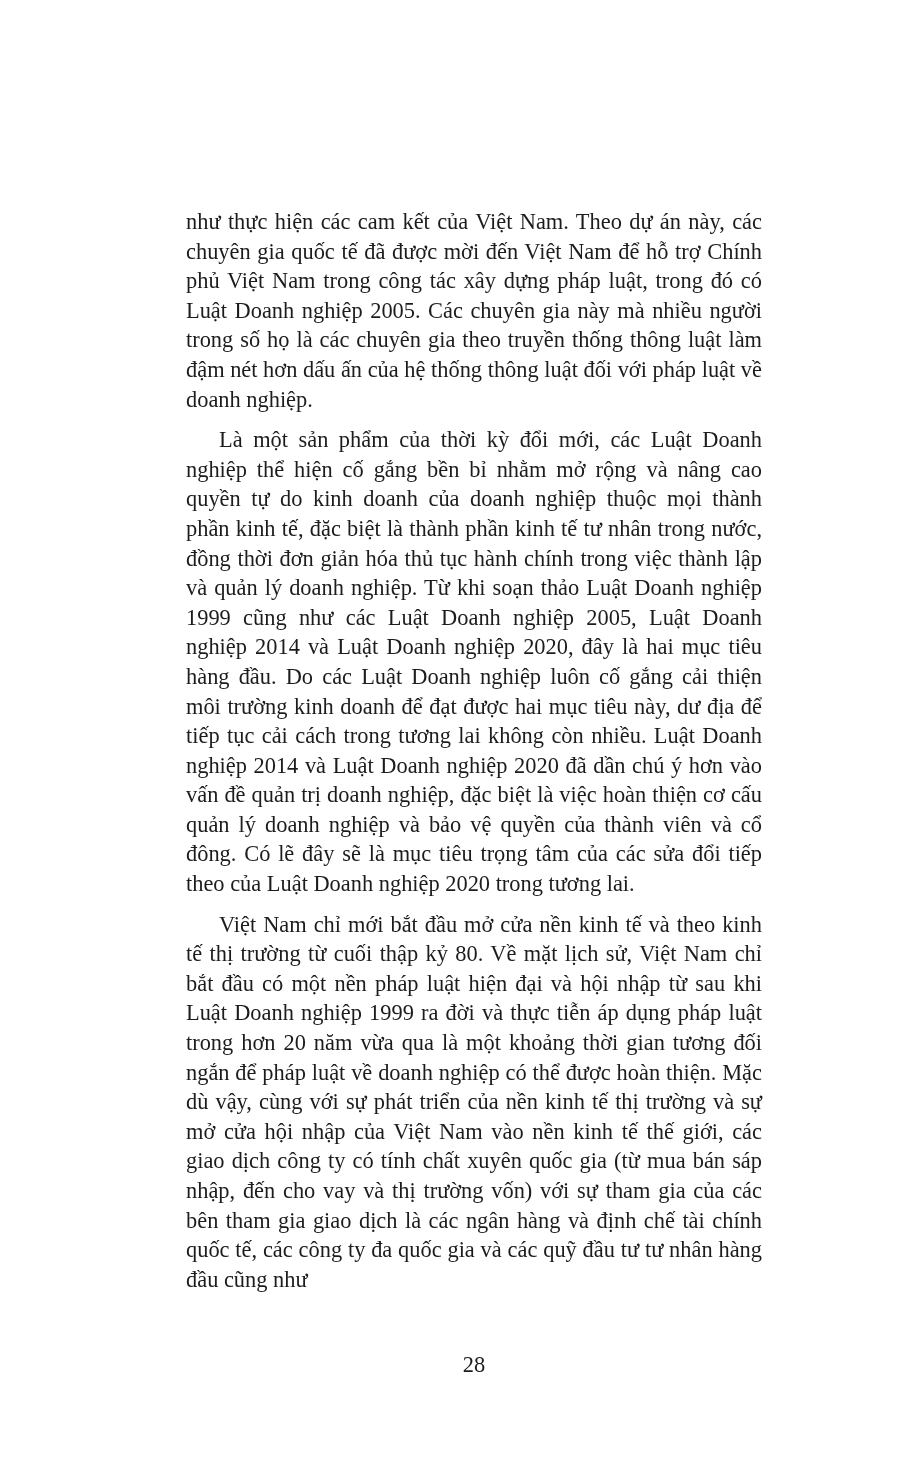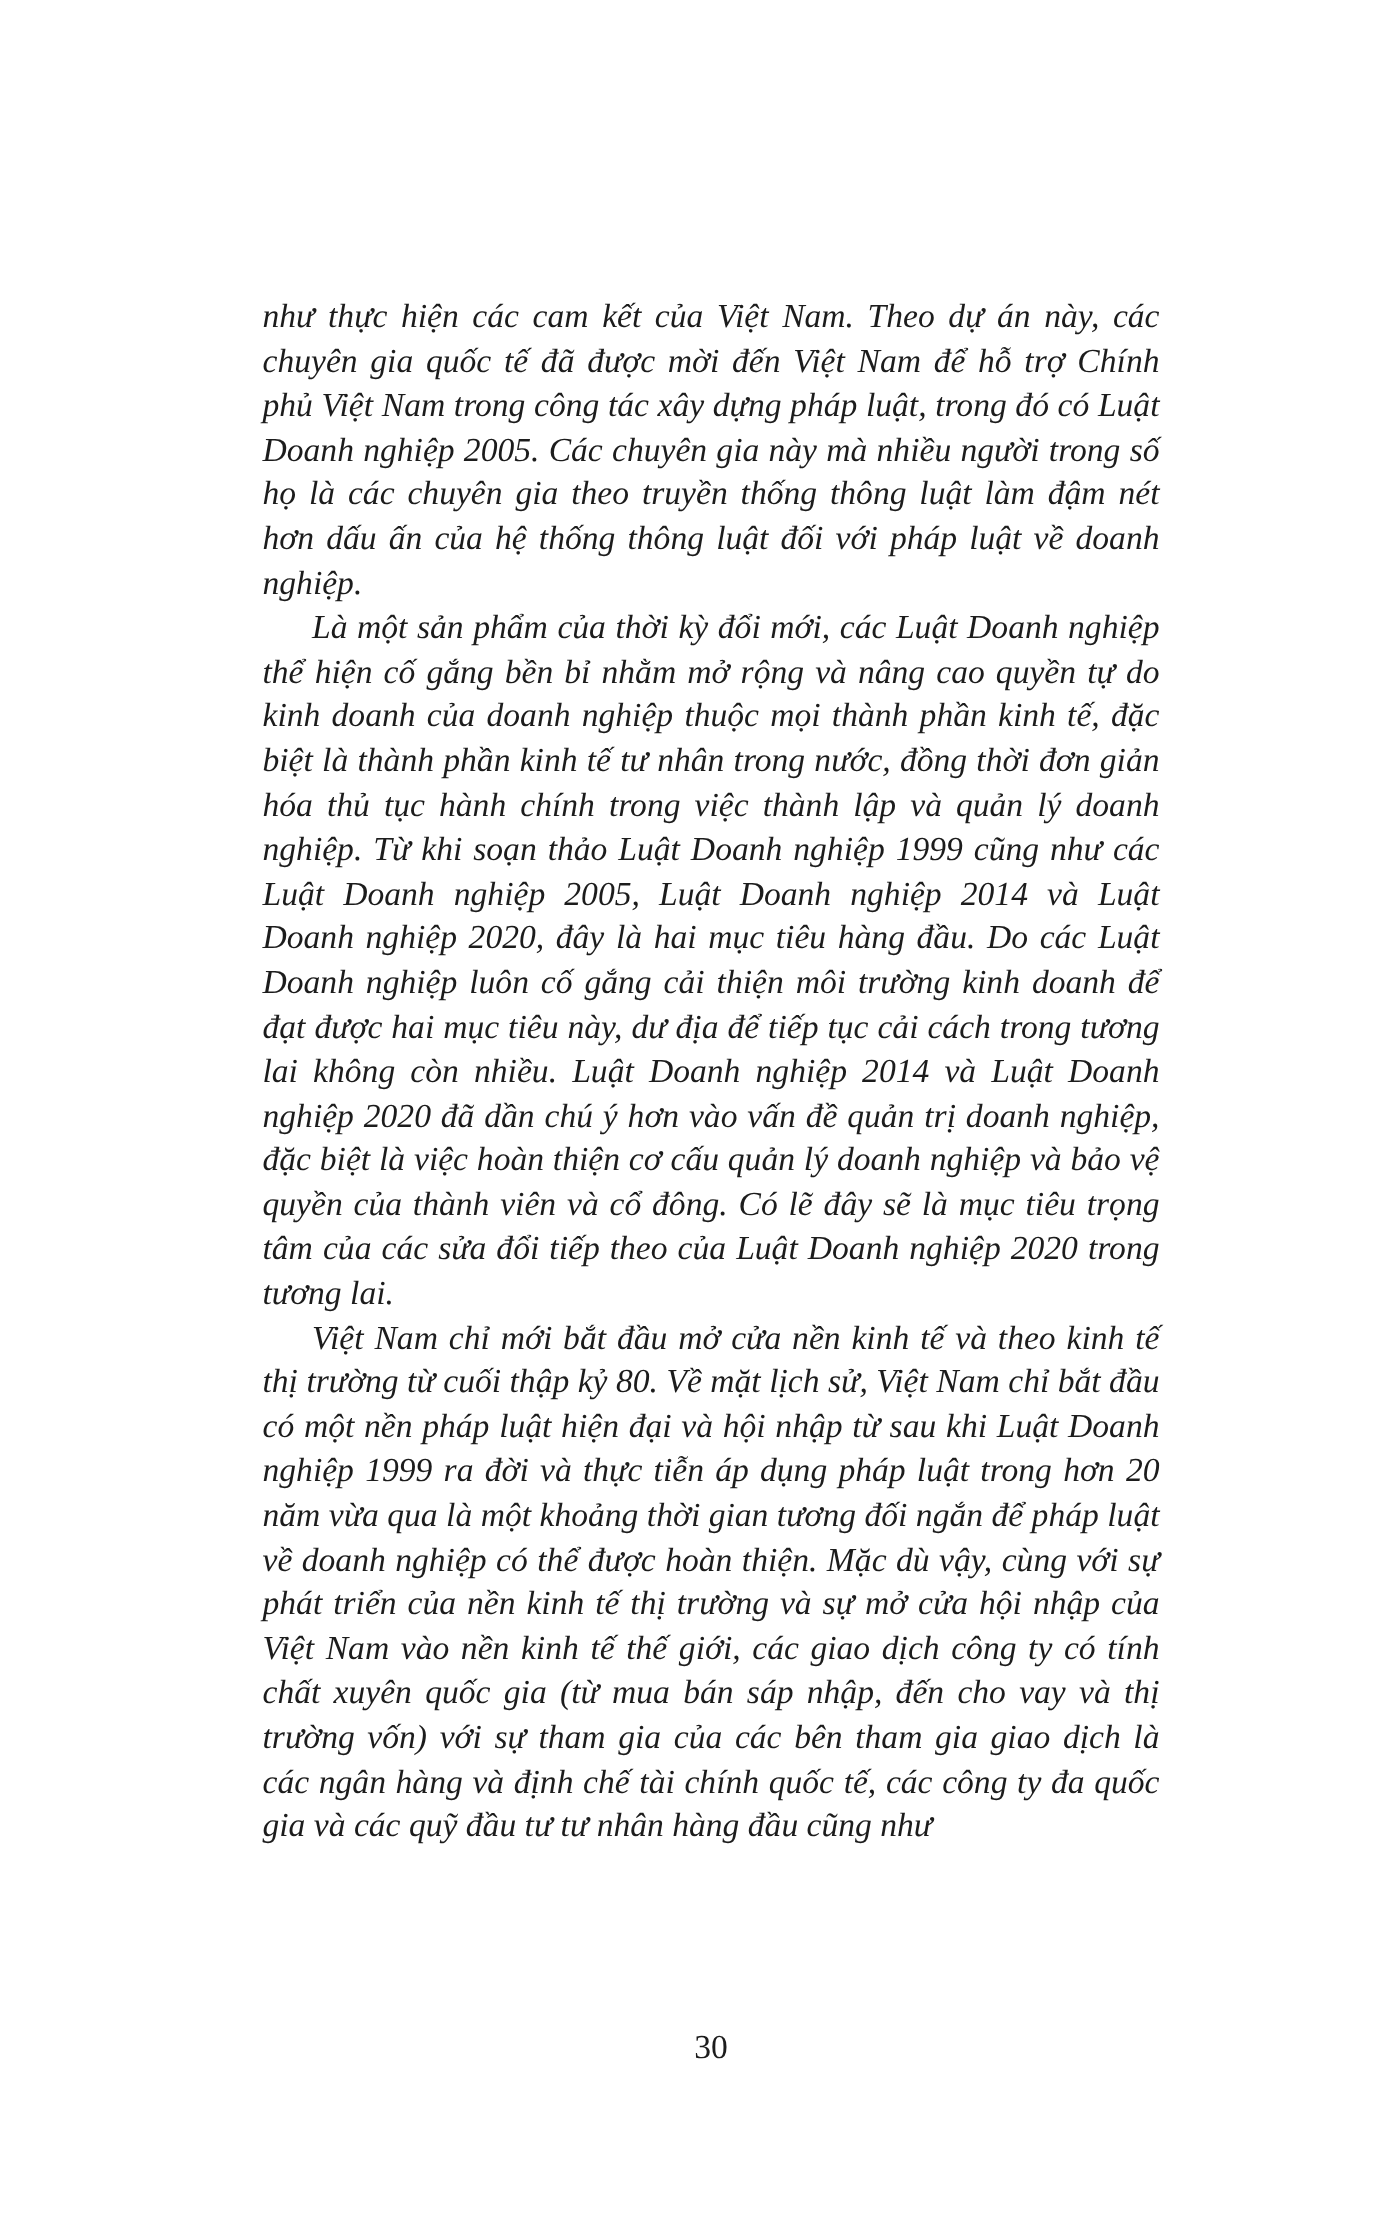--- a/index.html
+++ b/index.html
@@ -20,23 +20,22 @@
     position: absolute;
     left: 175px;
     top: 196px;
     width: 598px;
     font-size: 22.4px;
     line-height: 29.6px;
     text-align: justify;
     text-justify: inter-word;
   }
   .para {
-    margin: 0;
+    margin: 11px;
     padding: 0;
-    font-style: italic;
   }
   .para.indent {
     text-indent: 33px;
   }
   .page-number {
     position: absolute;
     left: 175px;
     top: 1350px;
     width: 598px;
     text-align: center;
@@ -46,14 +45,14 @@
 </style>
 </head>
 <body>
 
 <div class="page">
   <div class="text-block">
     <p class="para">như thực hiện các cam kết của Việt Nam.  Theo dự án này, các chuyên gia quốc tế đã được mời đến Việt Nam để hỗ trợ Chính phủ Việt Nam trong công tác xây dựng pháp luật, trong đó có Luật Doanh nghiệp 2005.  Các chuyên gia này mà nhiều người trong số họ là các chuyên gia theo truyền thống thông luật làm đậm nét hơn dấu ấn của hệ thống thông luật đối với pháp luật về doanh nghiệp.</p>
     <p class="para indent">Là một sản phẩm của thời kỳ đổi mới, các Luật Doanh nghiệp thể hiện cố gắng bền bỉ nhằm mở rộng và nâng cao quyền tự do kinh doanh của doanh nghiệp thuộc mọi thành phần kinh tế, đặc biệt là thành phần kinh tế tư nhân trong nước, đồng thời đơn giản hóa thủ tục hành chính trong việc thành lập và quản lý doanh nghiệp.  Từ khi soạn thảo Luật Doanh nghiệp 1999 cũng như các Luật Doanh nghiệp 2005, Luật Doanh nghiệp 2014 và Luật Doanh nghiệp 2020, đây là hai mục tiêu hàng đầu.  Do các Luật Doanh nghiệp luôn cố gắng cải thiện môi trường kinh doanh để đạt được hai mục tiêu này, dư địa để tiếp tục cải cách trong tương lai không còn nhiều.  Luật Doanh nghiệp 2014 và Luật Doanh nghiệp 2020 đã dần chú ý hơn vào vấn đề quản trị doanh nghiệp, đặc biệt là việc hoàn thiện cơ cấu quản lý doanh nghiệp và bảo vệ quyền của thành viên và cổ đông.  Có lẽ đây sẽ là mục tiêu trọng tâm của các sửa đổi tiếp theo của Luật Doanh nghiệp 2020 trong tương lai.</p>
     <p class="para indent">Việt Nam chỉ mới bắt đầu mở cửa nền kinh tế và theo kinh tế thị trường từ cuối thập kỷ 80.  Về mặt lịch sử, Việt Nam chỉ bắt đầu có một nền pháp luật hiện đại và hội nhập từ sau khi Luật Doanh nghiệp 1999 ra đời và thực tiễn áp dụng pháp luật trong hơn 20 năm vừa qua là một khoảng thời gian tương đối ngắn để pháp luật về doanh nghiệp có thể được hoàn thiện.  Mặc dù vậy, cùng với sự phát triển của nền kinh tế thị trường và sự mở cửa hội nhập của Việt Nam vào nền kinh tế thế giới, các giao dịch công ty có tính chất xuyên quốc gia (từ mua bán sáp nhập, đến cho vay và thị trường vốn) với sự tham gia của các bên tham gia giao dịch là các ngân hàng và định chế tài chính quốc tế, các công ty đa quốc gia và các quỹ đầu tư tư nhân hàng đầu cũng như</p>
   </div>
-  <div class="page-number">30</div>
+  <div class="page-number">28</div>
 </div>
 
 </body></html>

